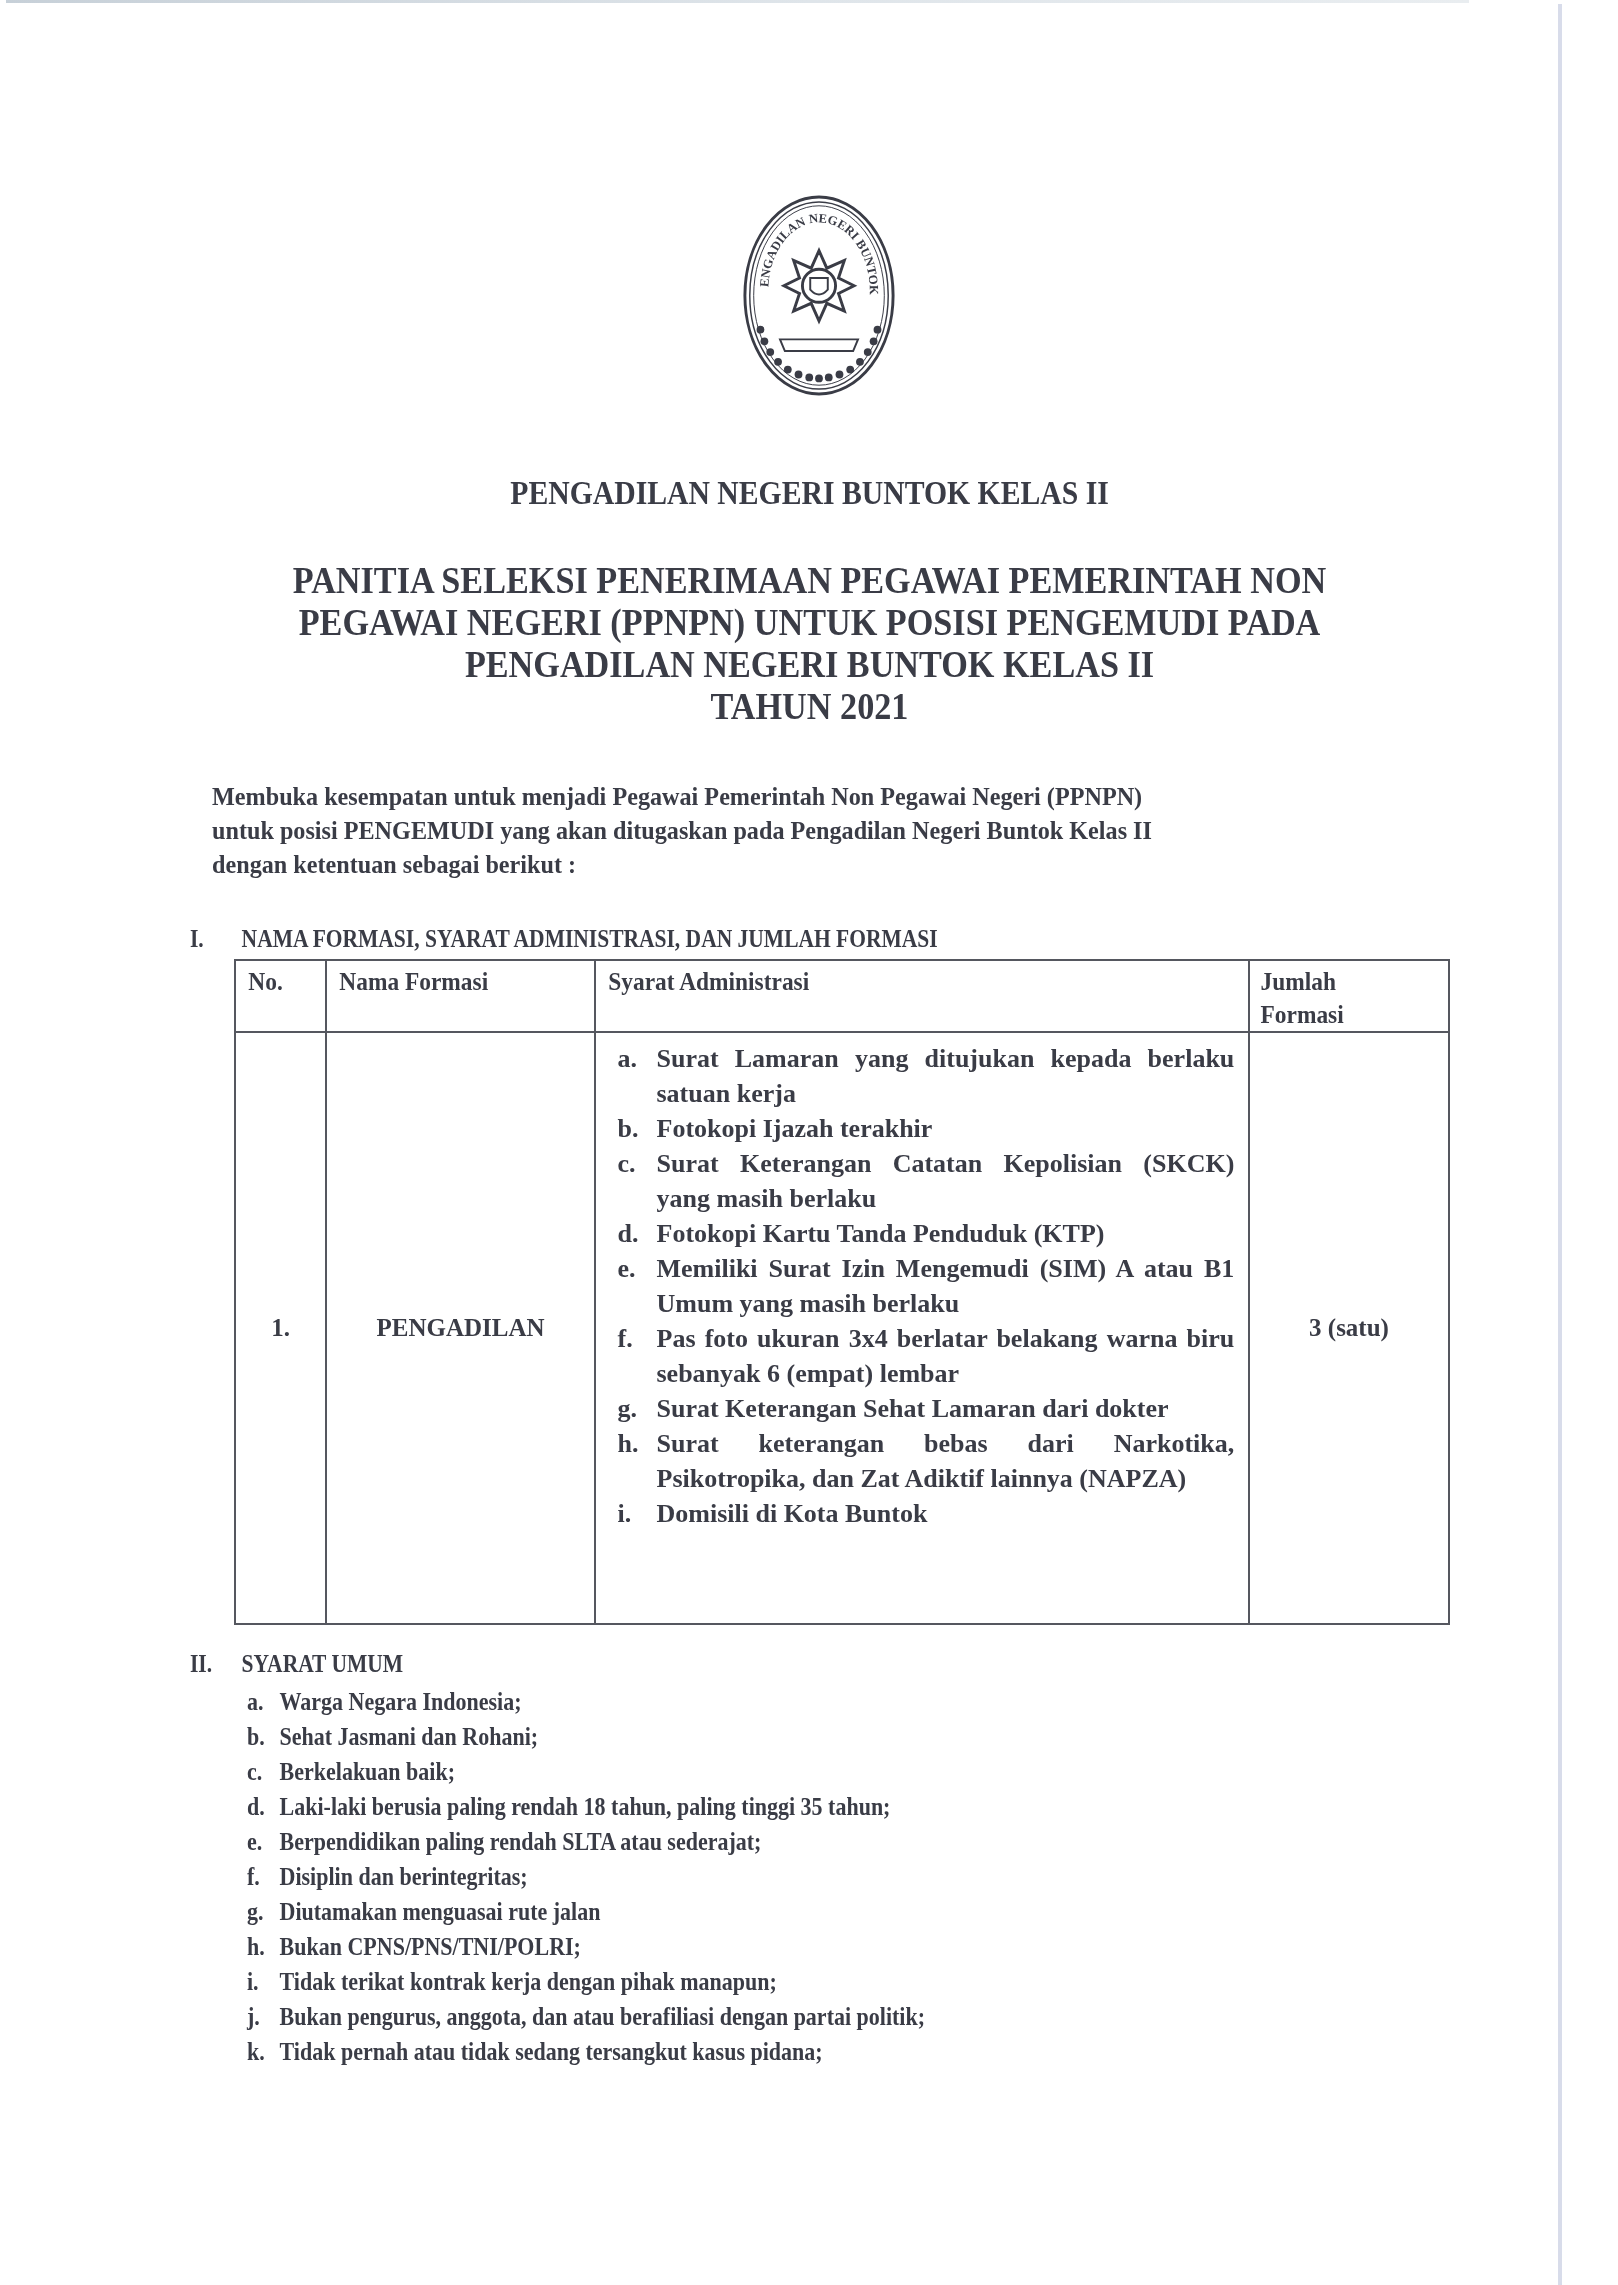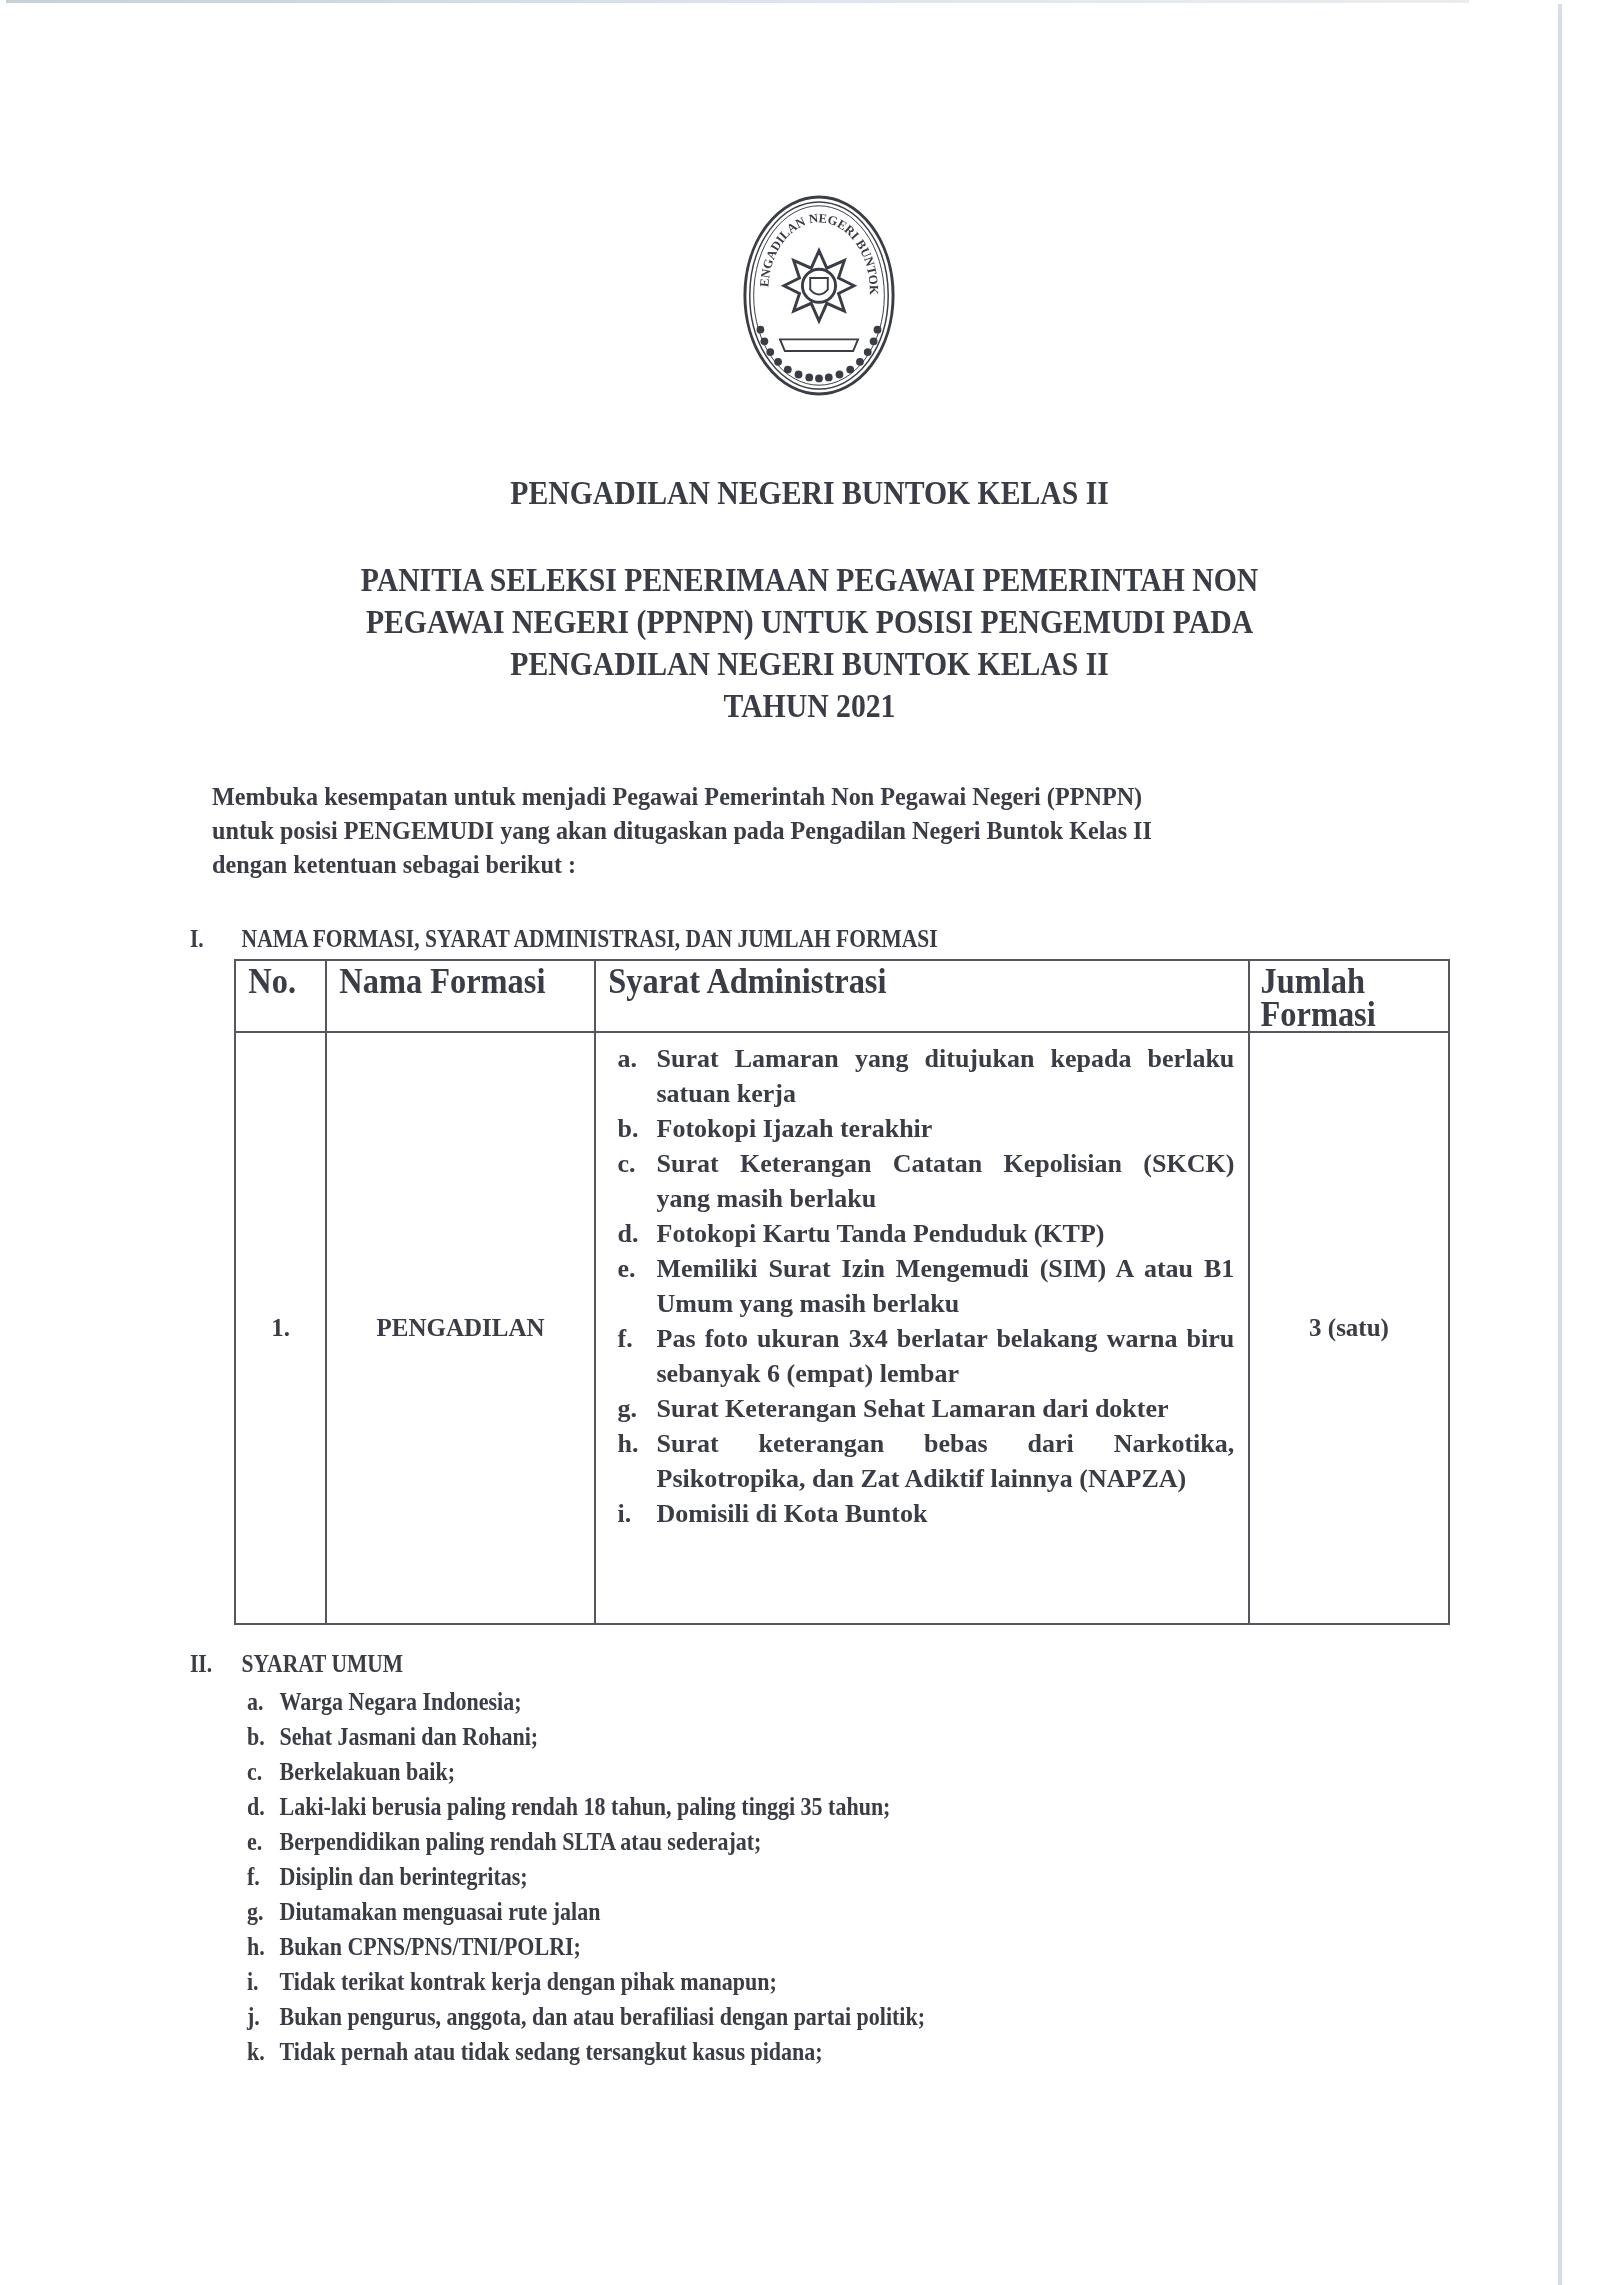--- a/index.html
+++ b/index.html
@@ -24,21 +24,21 @@
     .logo {
       position: absolute; left: 741px; top: 193px; width: 156px; height: 205px;
     }
     .title1 {
       position: absolute; top: 475px; left: 0; width: 1619px; text-align: center;
       font-family: "Liberation Serif", serif; font-weight: bold; font-size: 33px;
       letter-spacing: 0px; transform: scaleX(0.9);
     }
     .title-block {
       position: absolute; top: 559px; left: 0; width: 1619px; text-align: center;
-      font-family: "Liberation Serif", serif; font-weight: bold; font-size: 33px;
+      font-family: "Liberation Serif", serif; font-weight: bold; font-size: 38px;
       line-height: 42px;
     }
     .title-block div { transform: scaleX(0.9); }
     .intro {
       position: absolute; left: 212px; top: 780px; width: 1219px;
       font-family: "Liberation Serif", serif; font-weight: bold; font-size: 26px;
       line-height: 34px; transform: scaleX(0.93); transform-origin: left top;
     }
     .section-head {
       position: absolute;
@@ -53,21 +53,21 @@
       font-family: "Liberation Serif", serif; font-weight: bold;
       color: #3a3c46;
     }
     td, th {
       border: 2px solid #55575f; padding: 0; vertical-align: top;
     }
     .c1 { width: 89px; }
     .c2 { width: 267px; }
     .c3 { width: 652px; }
     .c4 { width: 198px; }
-    .hdr-row td { height: 67px; font-size: 36px; line-height: 33px; margin-top: 10px; }
+    .hdr-row td { height: 67px; font-size: 26px; line-height: 33px; margin-top: 10px; }
     .hdr-row .inner { padding: 3.9px 0 0 13.7px; transform: scaleX(0.9); transform-origin: left top; white-space: nowrap; }
     .hdr-row .c4 .inner { padding-left: 11.7px; }
     .body-row td { height: 590px; }
     .mid { vertical-align: middle; text-align: center; font-size: 25px; }
     .req-list {
       list-style: none; margin: 0; padding: 7.8px 13.7px 0 21.5px;
       font-size: 26px; line-height: 35px;
     }
     .req-list li { display: flex; }
     .req-list .lbl { width: 39px; flex: 0 0 39px; }

